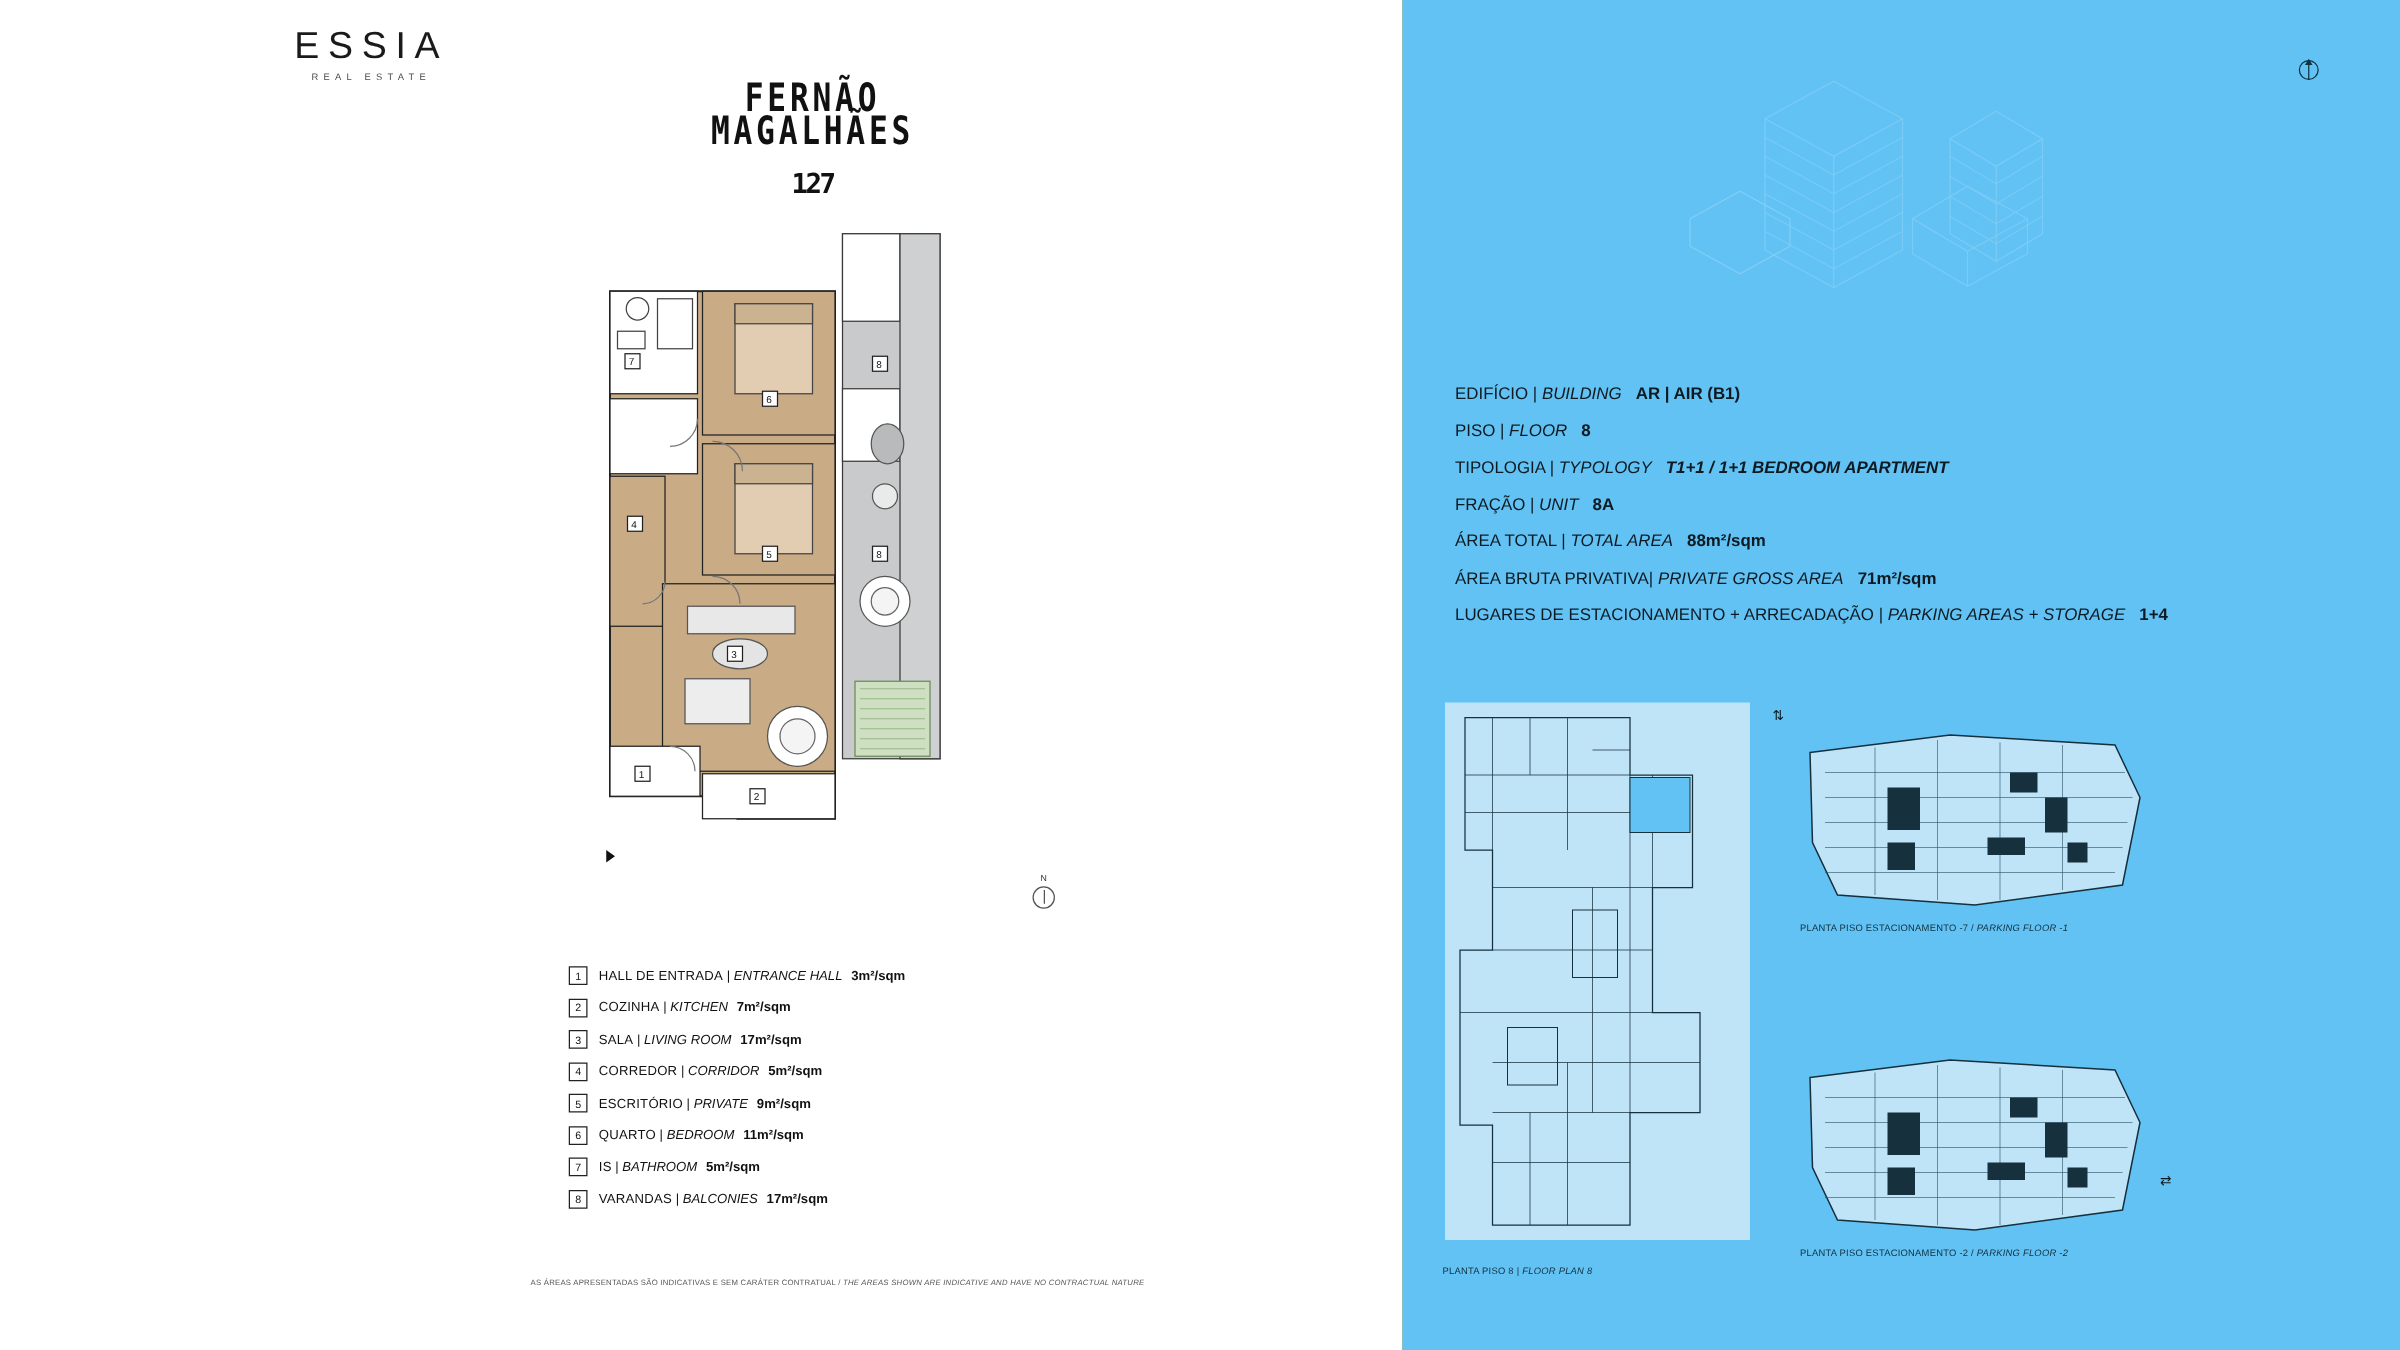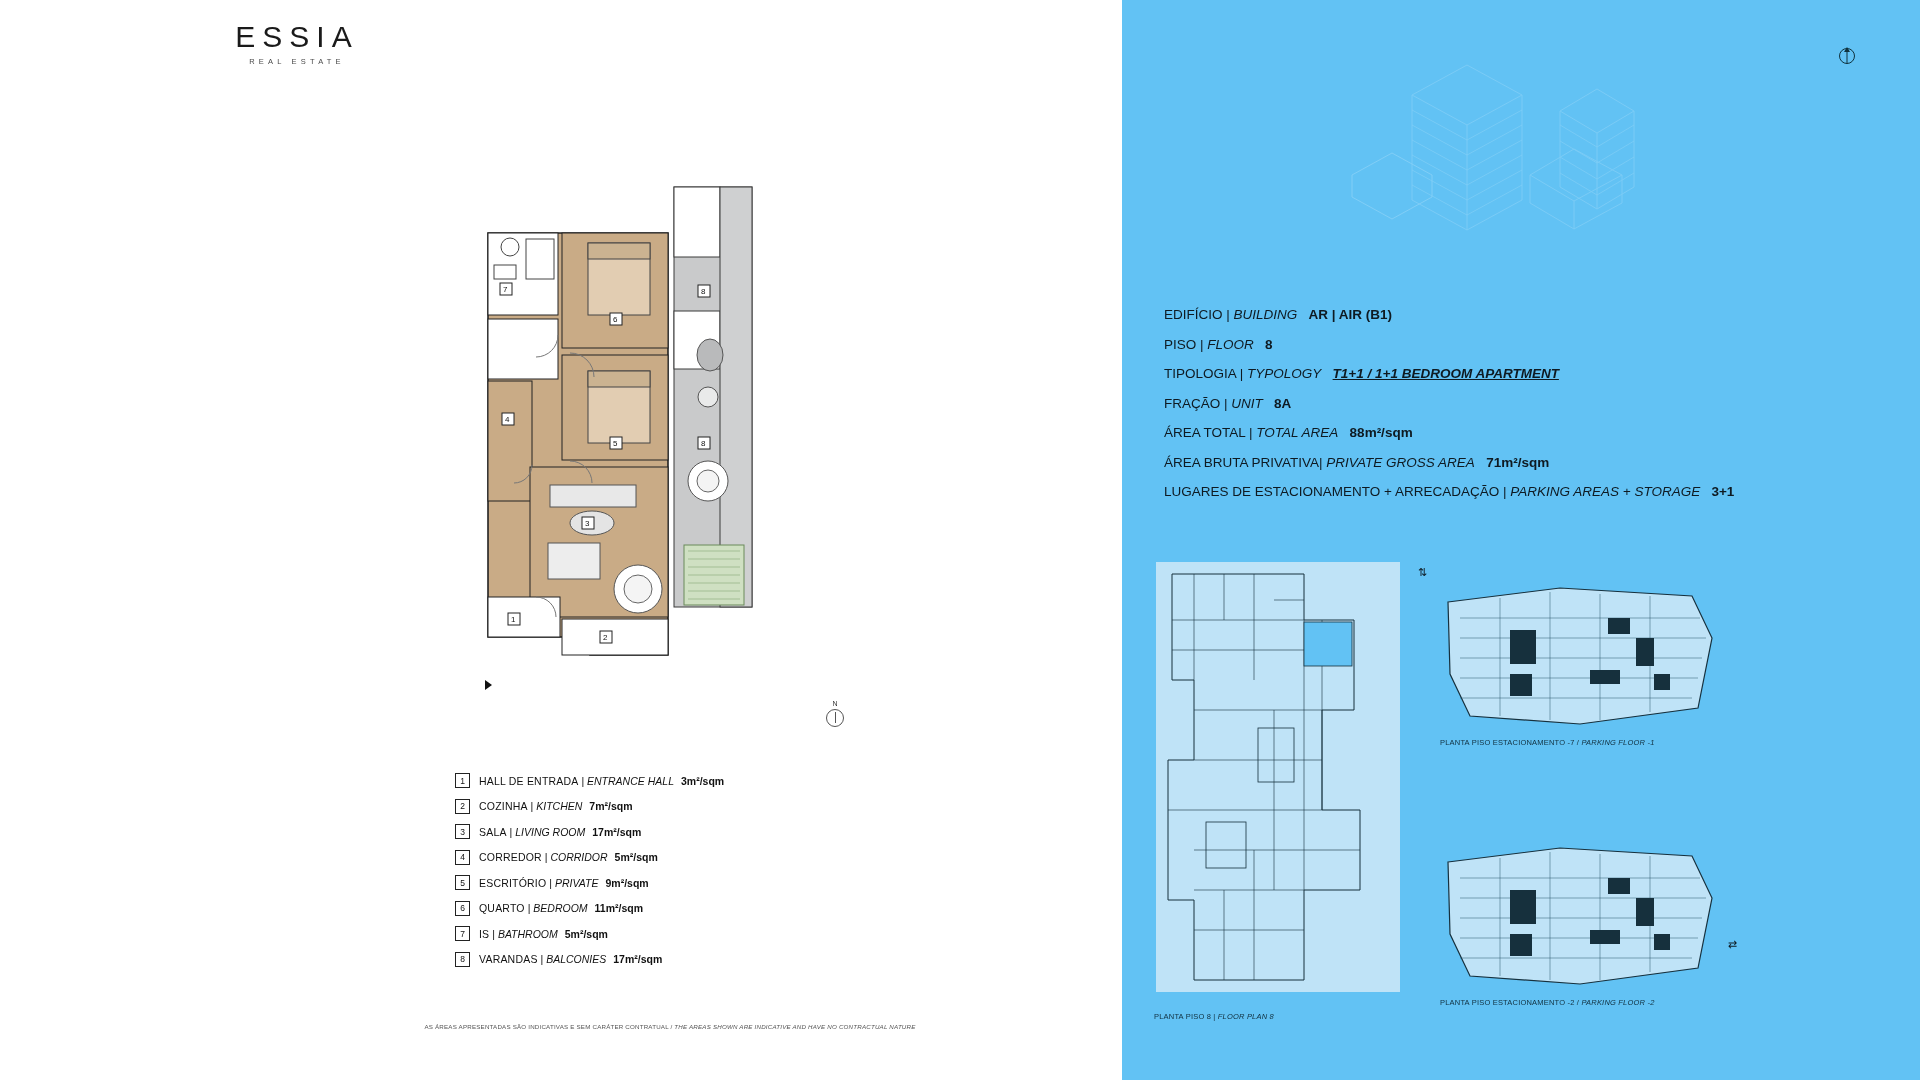--- a/index.html
+++ b/index.html
@@ -58,21 +58,21 @@
   .right{position:absolute;left:1122px;top:0;width:798px;height:1080px;background:#62c2f4;}
 
   .compass{position:absolute;right:62px;top:45px;width:22px;height:22px;}
 
   .iso{position:absolute;left:170px;top:25px;width:460px;height:220px;opacity:.55;}
 
   .specs{position:absolute;left:42px;top:300px;width:720px;color:#0e1a22;font-size:13.5px;line-height:29.5px;}
   .specs .line{white-space:nowrap;}
   .specs .en{font-style:italic;}
   .specs .val{font-weight:700;}
-  .specs .valbi{font-weight:700;font-style:italic;text-decoration:underline;}
+  .specs .valbi{font-weight:700;font-style:italic;}
 
   .mini{position:absolute;}
   .mini .cap{position:absolute;left:0;font-size:7.5px;color:#11303f;letter-spacing:.2px;white-space:nowrap;}
   .mini .cap i{font-style:italic;}
 
   .m1{left:32px;top:560px;width:255px;height:470px;}
   .m2{left:318px;top:578px;width:290px;height:170px;}
   .m3{left:318px;top:838px;width:290px;height:170px;}
   .arrowsym{position:absolute;font-size:11px;color:#0e1a22;}
 </style>
@@ -81,20 +81,25 @@
 
 <div class="sheet">
 
   <div class="left">
 
     <div class="logo">
       <div class="brand">ESSIA</div>
       <div class="sub">REAL ESTATE</div>
     </div>
 
+    <div class="proj">
+      <div class="l1">FERNÃO</div>
+      <div class="l2">MAGALHÃES</div>
+      <div class="num">127</div>
+    </div>
 
     <div class="plan">
       <svg width="360" height="560" viewBox="0 0 360 560">
         <g stroke="#2b2b2b" fill="none" stroke-width="1">
 
           <rect x="204" y="2" width="78" height="420" fill="#c9cacb" stroke="#3a3a3a"></rect>
           <rect x="204" y="2" width="46" height="70" fill="#ffffff" stroke="#3a3a3a"></rect>
           <rect x="204" y="126" width="46" height="58" fill="#ffffff" stroke="#3a3a3a"></rect>
           <rect x="250" y="2" width="32" height="420" fill="#cfd0d1" stroke="#3a3a3a"></rect>
 
@@ -303,21 +308,21 @@
         <span class="val">88m²/sqm</span>
       </div>
       <div class="line">
         <span>ÁREA BRUTA PRIVATIVA</span>|
         <span class="en">PRIVATE GROSS AREA</span>&nbsp;&nbsp;
         <span class="val">71m²/sqm</span>
       </div>
       <div class="line">
         <span>LUGARES DE ESTACIONAMENTO + ARRECADAÇÃO</span> |
         <span class="en">PARKING AREAS + STORAGE</span>&nbsp;&nbsp;
-        <span class="val">3+1</span>
+        <span class="val">1+4</span>
       </div>
     </div>
 
     <div class="mini m1">
       <svg width="248" height="448" viewBox="0 0 248 448">
         <rect x="2" y="2" width="244" height="430" fill="#bfe3f7" stroke="none"></rect>
         <g stroke="#16303d" fill="none" stroke-width="1">
           <path d="M18 14 L150 14 L150 60 L200 60 L200 150 L168 150 L168 250 L206 250 L206 330 L150 330 L150 420 L40 420 L40 340 L14 340 L14 200 L40 200 L40 120 L18 120 Z"></path>
           <g stroke-width=".6">
             <path d="M40 14 L40 120 M70 14 L70 60 M100 14 L100 120 M120 40 L150 40 M18 60 L150 60 M18 90 L150 90

